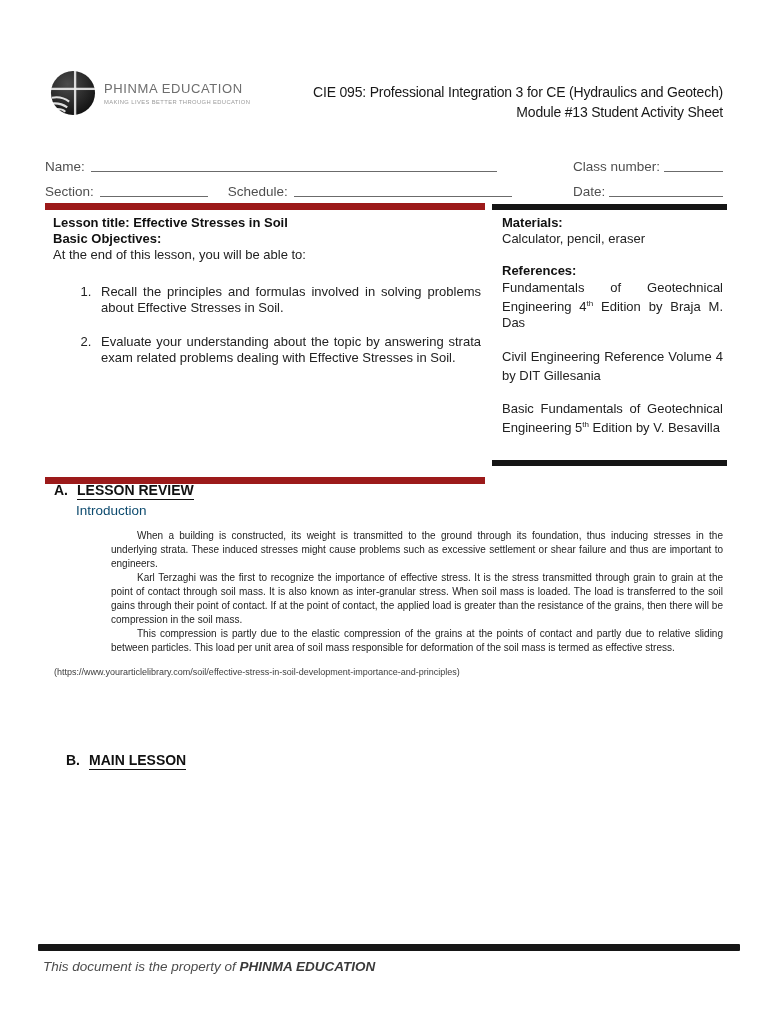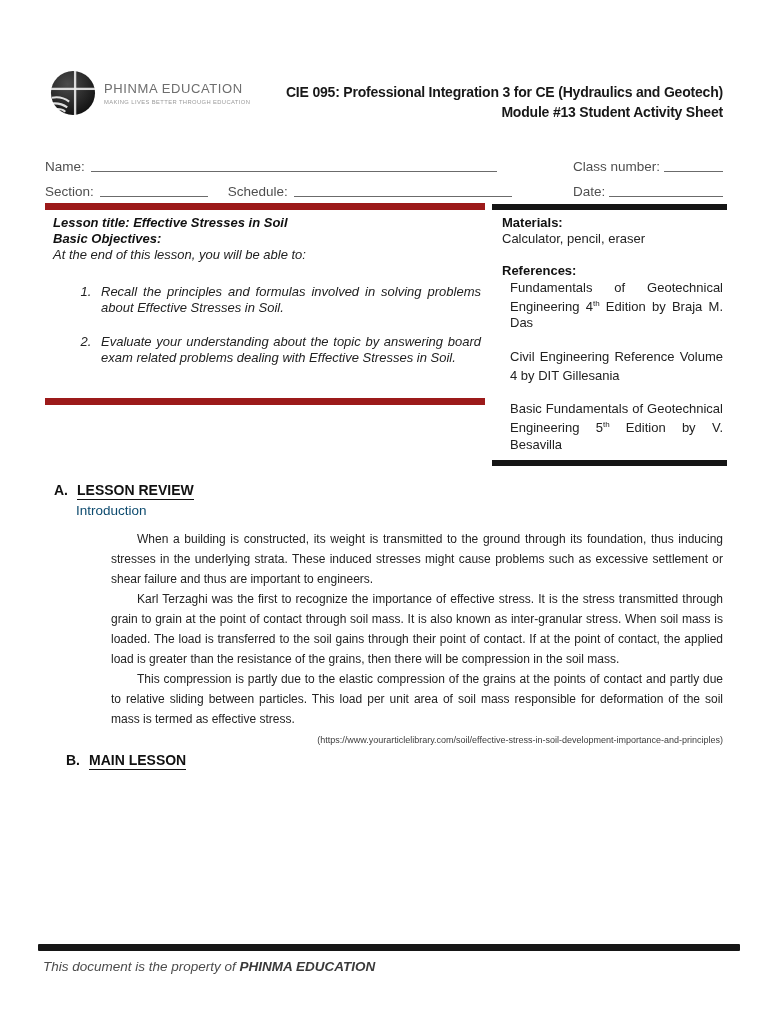--- a/index.html
+++ b/index.html
@@ -9,60 +9,60 @@
     position:relative; width:768px; height:1024px; background:#fff;
     margin:0 auto; overflow:hidden;
   }
 
   
   .logo-block { position:absolute; left:50px; top:70px; display:flex; align-items:center; gap:8px; }
   .logo-text .brand { font-size:13px; color:#6e6e6e; letter-spacing:.6px; }
   .logo-text .tagline { font-size:5.8px; color:#9a9a9a; letter-spacing:.4px; margin-top:3px; }
   .course-title {
     position:absolute; right:45px; top:82px; text-align:right;
-    font-size:14px; font-weight:bold; line-height:20px; color:#181818; letter-spacing:-0.2px;
+    font-size:14px; font-weight:normal; line-height:20px; color:#181818; letter-spacing:-0.2px;
   }
 
   
   .fields { position:absolute; left:45px; top:149px; width:678px; font-size:13.5px; color:#4f4f4f; }
   .field-row { display:flex; align-items:flex-end; height:25px; }
   .blank-line { display:inline-block; border-bottom:1.5px solid #6b6b6b; height:12px; margin:0 0 2px 6px; }
   .spacer { flex:1; }
   .right-group { display:flex; align-items:flex-end; width:150px; }
   .right-group .blank-line { flex:1; margin-left:4px; }
   .line-name { width:406px; }
   .line-section { width:108px; margin-right:20px; }
   .line-schedule { flex:1; }
   .left-group { display:flex; align-items:flex-end; width:467px; }
 
   
   .info-grid { position:absolute; left:45px; top:203px; width:682px; display:flex; gap:7px; }
   .col-left { width:440px; }
   .col-right { flex:1; }
   .bar-red { height:7px; background:#9c1a1a; }
   .bar-black { height:6px; background:#151515; margin-top:1px; }
-  .col-left .col-content { height:188px; padding:5px 4px 0 8px;font-style:italic; }
+  .col-left .col-content { height:267px; padding:5px 4px 0 8px; }
   .col-right .col-content { height:249px; padding:5px 4px 0 10px; }
   .col-content { font-size:13px; line-height:16.2px; color:#222; }
   .b { font-weight:bold; color:#111; }
   .obj-list { list-style-position:outside; margin:20px 0 0 0; padding-left:42px; text-align:justify; }
   .obj-list li { margin-bottom:18px; padding-left:6px; }
-  .ref-entry { text-align:justify; margin-bottom:17px;margin-left:8px; }
+  .ref-entry { text-align:justify; margin-bottom:17px; }
   .ref-entry sup { font-size:8px; }
   .mt { margin-top:16px; }
 
   
   .sec-a { position:absolute; left:54px; top:482px; width:669px; }
   .sec-b { position:absolute; left:66px; top:752px; width:650px; }
   .sec-head { display:flex; gap:9px; font-size:14px; font-weight:bold; color:#111; }
   .sec-head .underlined { border-bottom:1.6px solid #111; padding-bottom:1px; }
   .sec-sub { margin-left:22px; margin-top:3px; font-size:13.5px; color:#0c4a6e; }
-  .paras { margin-left:57px; width:612px; margin-top:11px; text-align:justify; font-size:12px; line-height:20px; color:#232323; }
+  .paras { margin-left:57px; width:612px; margin-top:11px; text-align:justify; font-size:10px; line-height:14px; color:#232323; }
   .paras p { text-indent:26px; }
-  .source-line { width:669px; text-align:right; font-size:9px; color:#3c3c3c; margin-top:6px; }
+  .source-line { width:669px; text-align:left; font-size:9px; color:#3c3c3c; margin-top:12px; }
 
   
   .doc-footer { position:absolute; left:38px; top:944px; width:702px; }
   .footer-bar { height:7px; background:#161616; border-radius:1px; }
   .footer-text { margin:8px 0 0 5px; font-size:13.5px; color:#4c4c4c;font-style:italic; }
   .footer-text .brand-bold { font-weight:bold; color:#3a3a3a; }
 </style>
 </head>
 <body>
 
@@ -121,21 +121,21 @@
 
   <div class="info-grid">
     <div class="col-left">
       <div class="bar-red"></div>
       <div class="col-content">
         <div class="b">Lesson title: Effective Stresses in Soil</div>
         <div class="b">Basic Objectives:</div>
         <div>At the end of this lesson, you will be able to:</div>
         <ol class="obj-list">
           <li>Recall the principles and formulas involved in solving problems about Effective Stresses in Soil.</li>
-          <li>Evaluate your understanding about the topic by answering board exam related problems dealing with Effective Stresses in Soil.</li>
+          <li>Evaluate your understanding about the topic by answering strata exam related problems dealing with Effective Stresses in Soil.</li>
         </ol>
       </div>
       <div class="bar-red"></div>
     </div>
 
     <div class="col-right">
       <div class="bar-black"></div>
       <div class="col-content">
         <div class="b">Materials:</div>
         <div>Calculator, pencil, eraser</div>

